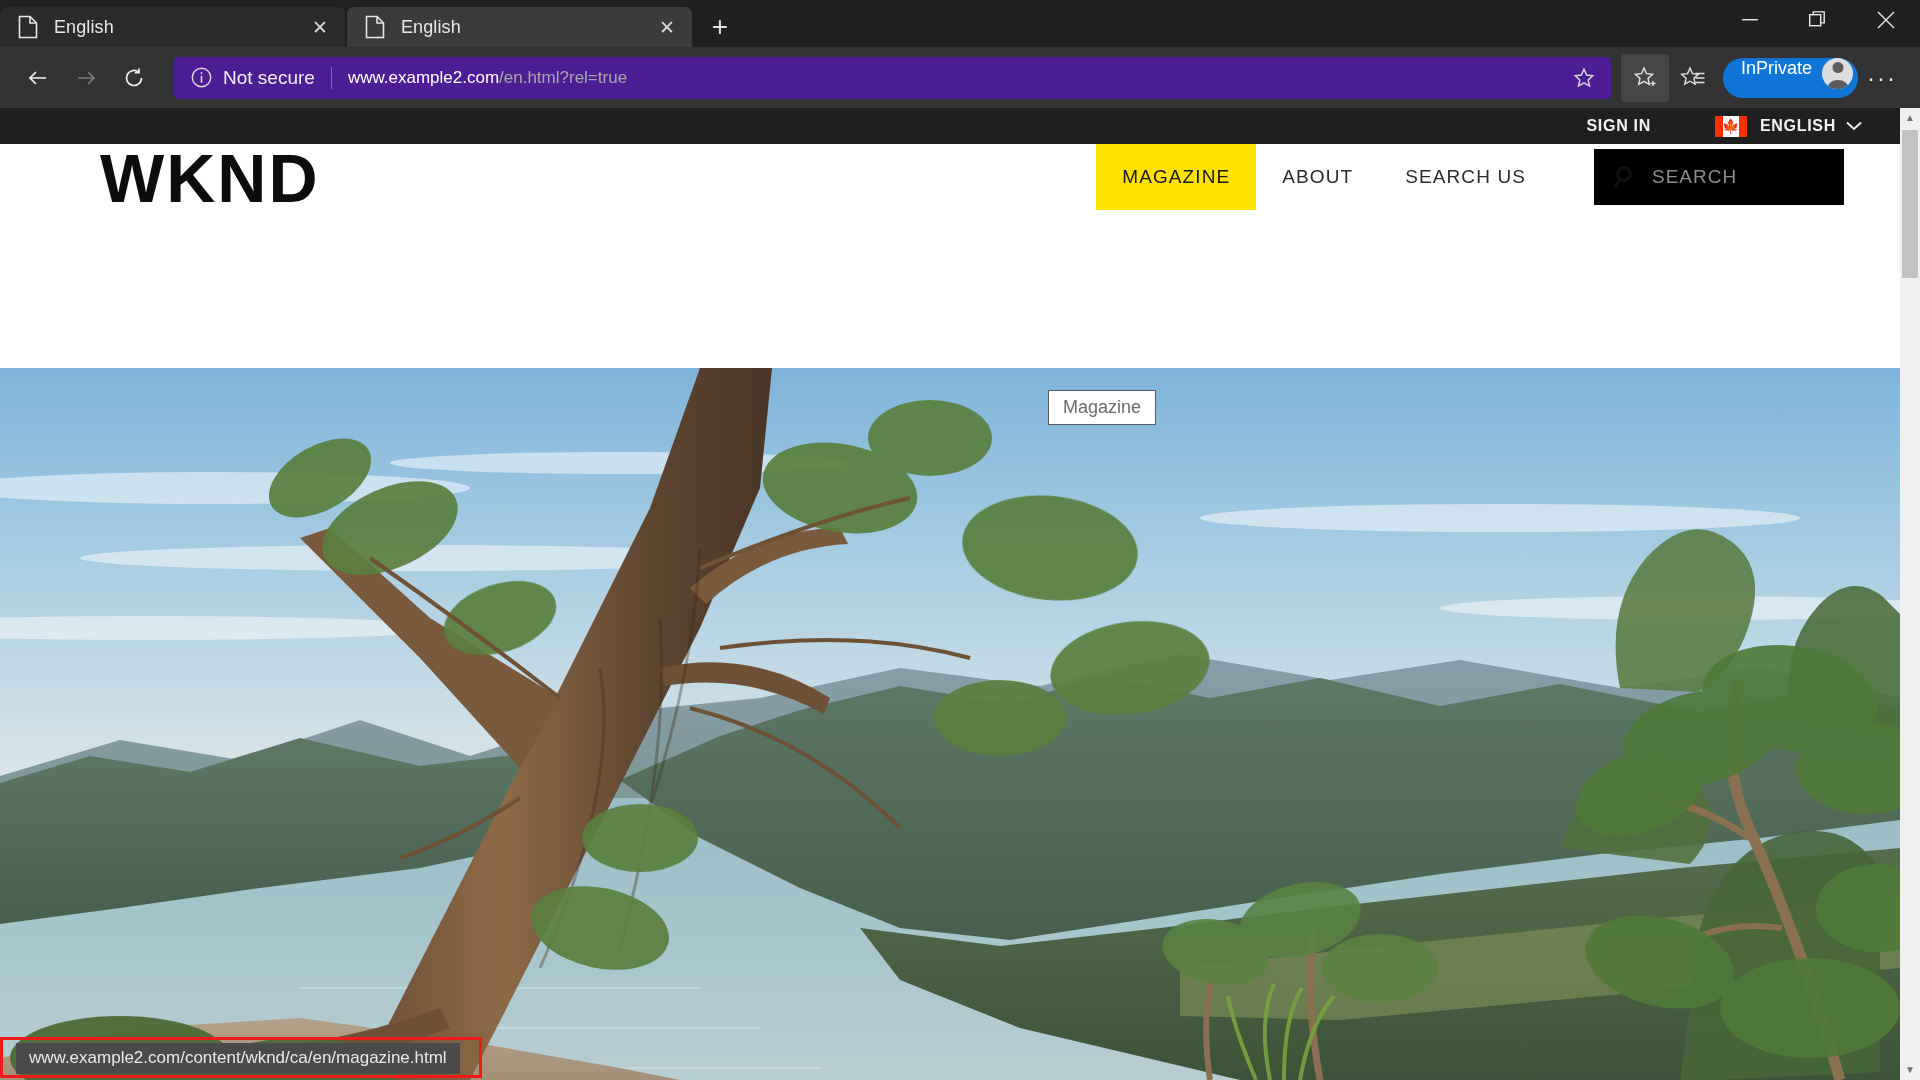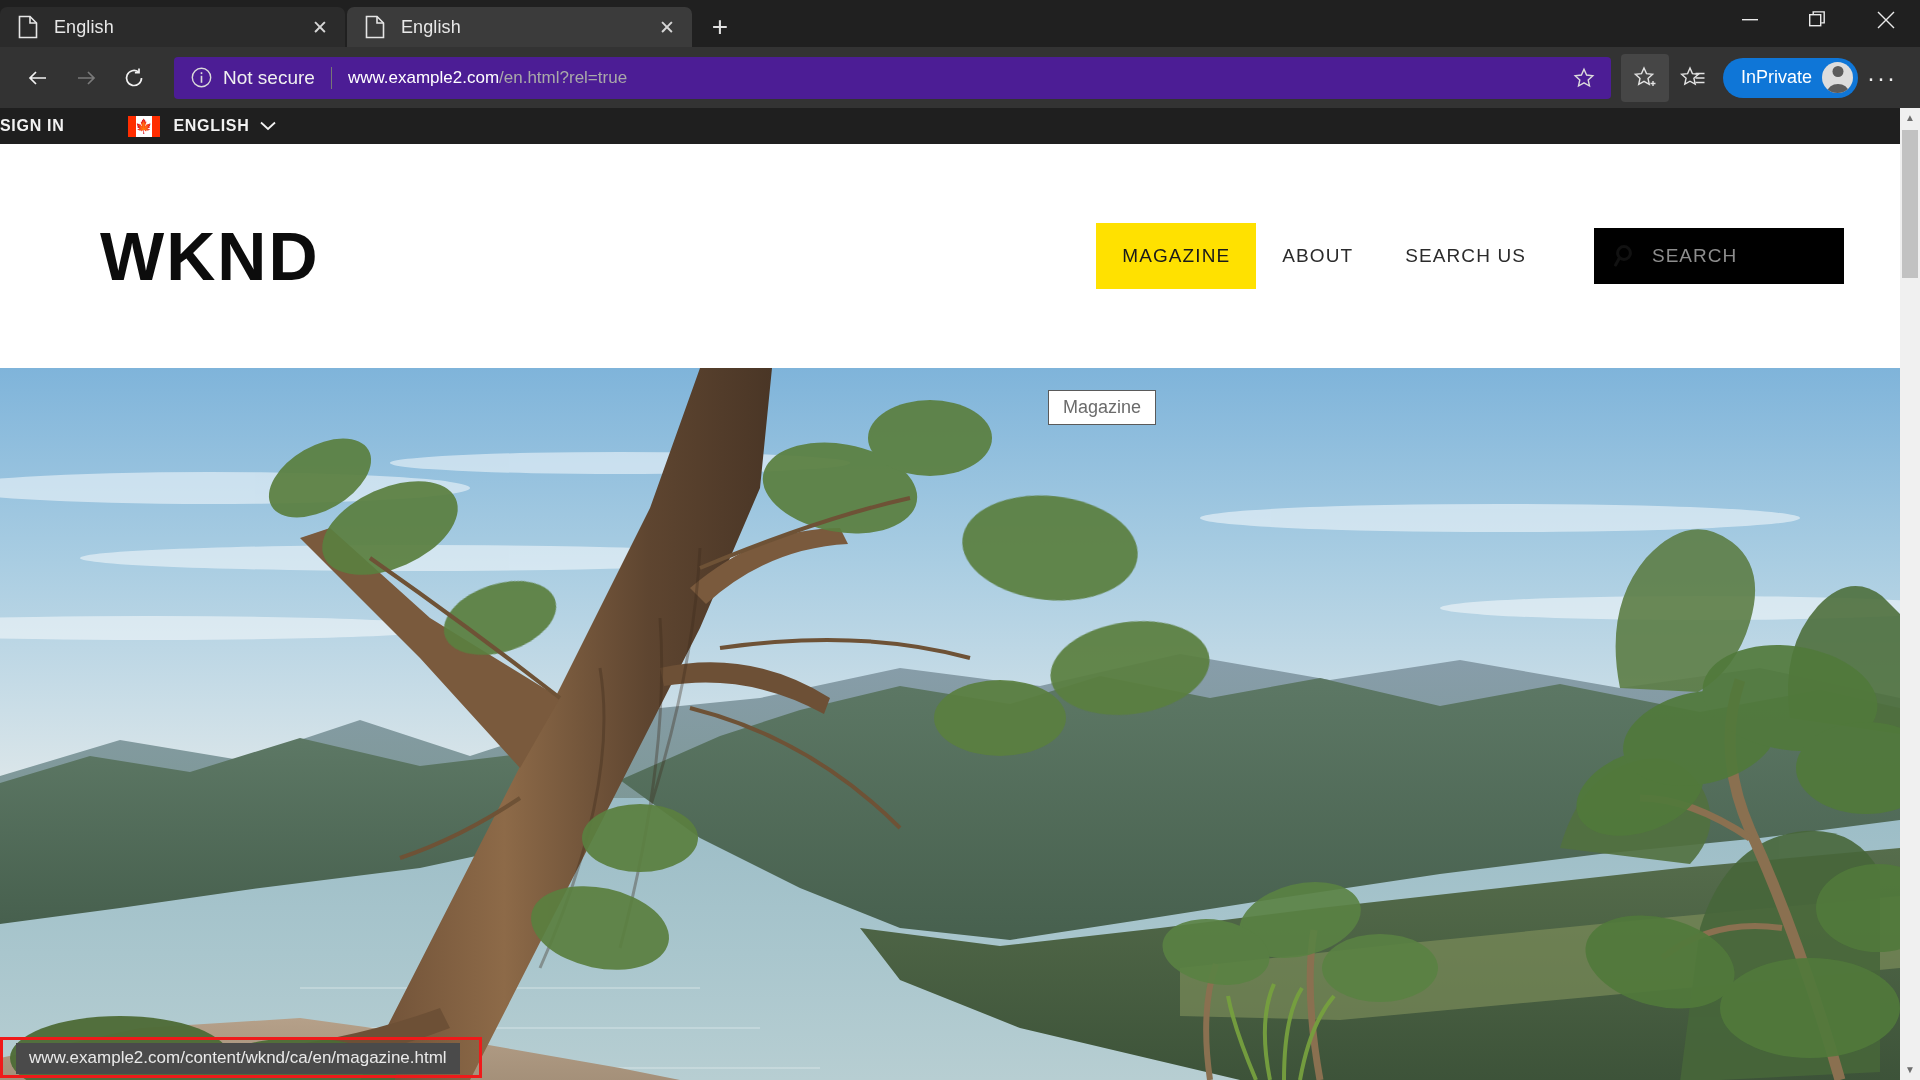--- a/index.html
+++ b/index.html
@@ -79,21 +79,21 @@
   .info-icon { width: 26px; flex: 0 0 26px; display:flex; align-items:center; justify-content:center; color:#dadada; }
   .notsecure { color: #f0f0f0; font-size: 19px; margin-left: 9px; white-space: nowrap; }
   .omni-divider { width: 1px; height: 22px; background: #767676; margin: 0 16px; flex: 0 0 1px; }
   .url { font-size: 17px; white-space: nowrap; overflow: hidden; text-overflow: ellipsis; }
   .url .host { color: #ffffff; }
   .url .path { color: #a9a9a9; }
   .omni-star { margin-left: auto; color: #dcdcdc; flex: 0 0 30px; display:flex; align-items:center; justify-content:center; }
   .tb-fav-active { background: #464646; }
   .inprivate {
     height: 40px; background: #0f76d7; border-radius: 20px;
-    display: flex; align-items: center; gap: 10px;
+    display: flex; align-items: flex-start; gap: 10px;
     padding: 0 5px 0 18px; margin-left: 6px; flex: 0 0 auto;
   }
   .inprivate-label { color: #ffffff; font-size: 18px; white-space: nowrap; }
   .avatar {
     width: 31px; height: 31px; border-radius: 50%;
     background: #dddddd; position: relative; overflow: hidden; flex: 0 0 31px;
   }
   .avatar::before {
     content:""; position:absolute; left:50%; top:4px; transform:translateX(-50%);
     width:11px; height:11px; border-radius:50%; background:#5c5c5c;
@@ -107,21 +107,21 @@
   
   .viewport {
     position: absolute; left: 0; top: 108px;
     width: 1920px; height: 972px;
     background: #ffffff; overflow: hidden;
   }
   .page { width: 1900px; height: 972px; position: relative; background: #fff; }
 
   .utilbar {
     height: 36px; background: #1f1f1f;
-    display: flex; align-items: center; justify-content: flex-start;
+    display: flex; align-items: center; justify-content: flex-end;
     padding-right: 38px; gap: 0;
   }
   .signin {
     color: #f2f2f2; font-size: 16px; font-weight: bold;
     letter-spacing: .7px; margin-right: 64px;
   }
   .langwrap { display: flex; align-items: center; gap: 13px; }
   .flag {
     width: 32px; height: 21px; background: #ffffff; position: relative;
     flex: 0 0 32px; display:block;
@@ -135,21 +135,21 @@
     position:absolute; left:50%; top:50%; transform:translate(-50%,-50%);
     font-size:14px; color:#ff2d00; line-height:1;
   }
   .lang {
     color: #f2f2f2; font-size: 16px; font-weight: bold; letter-spacing: .7px;
     display: flex; align-items: center; gap: 10px;
   }
 
   .site-header {
     height: 224px; background: #ffffff;
-    display: flex; align-items: center;
+    display: flex; align-items: flex-start;
     padding: 0 56px 0 100px;
     position: relative;
   }
   .logo {
     font-size: 68px; font-weight: 700; letter-spacing: 2px;
     color: #0c0c0c; line-height: 1;
     font-family: "Liberation Sans", sans-serif;
   }
   .nav {
     margin-left: auto; display: flex; align-items: center; gap: 0;

